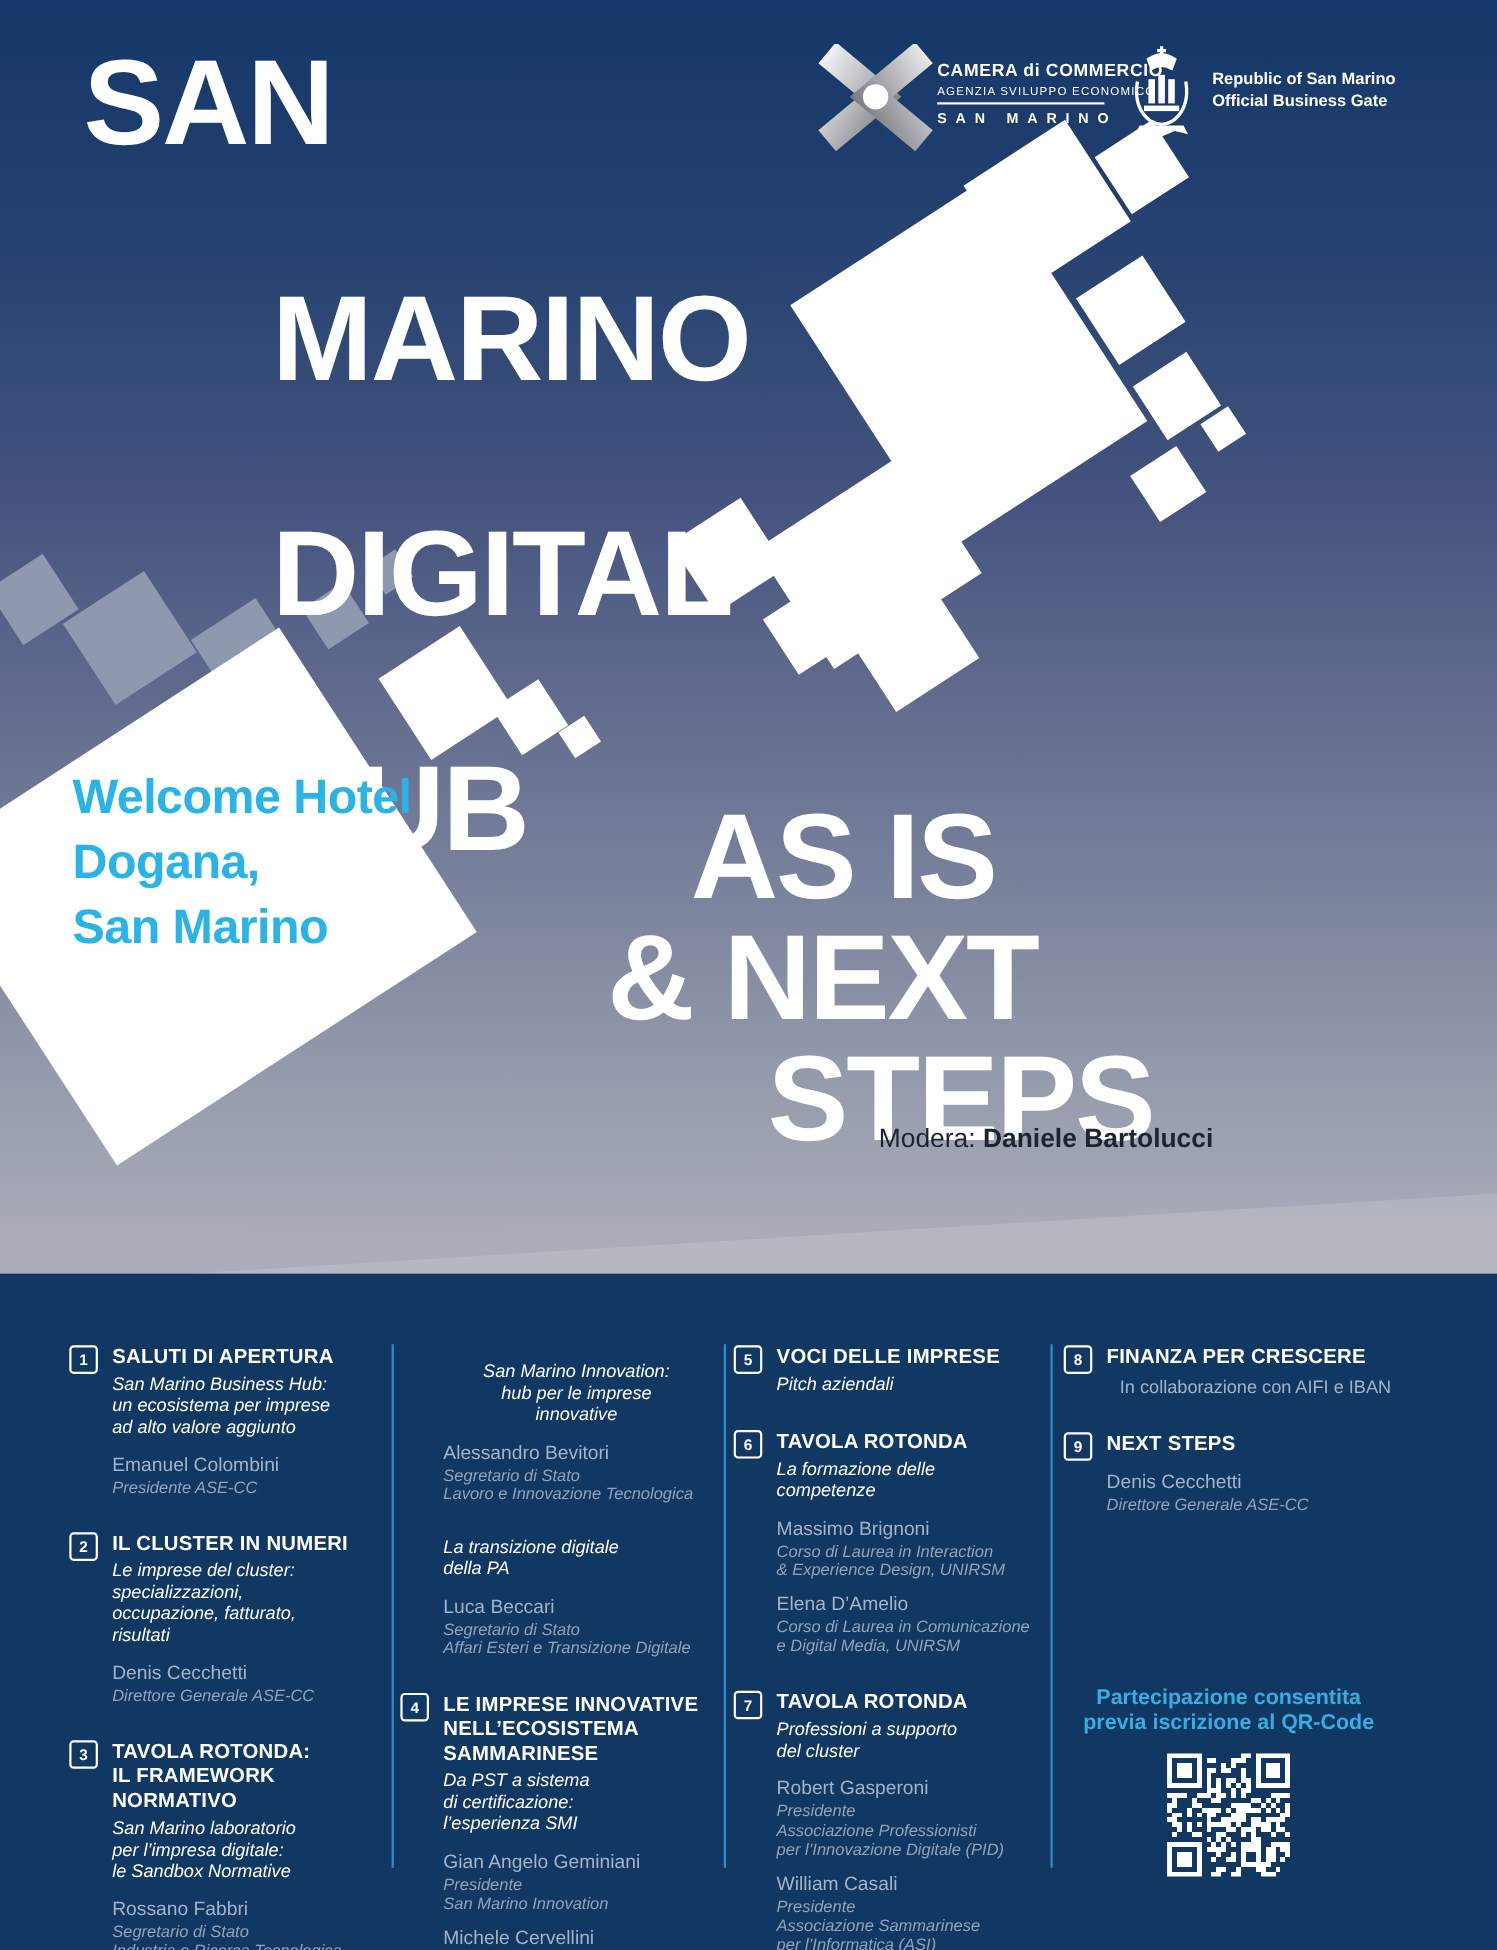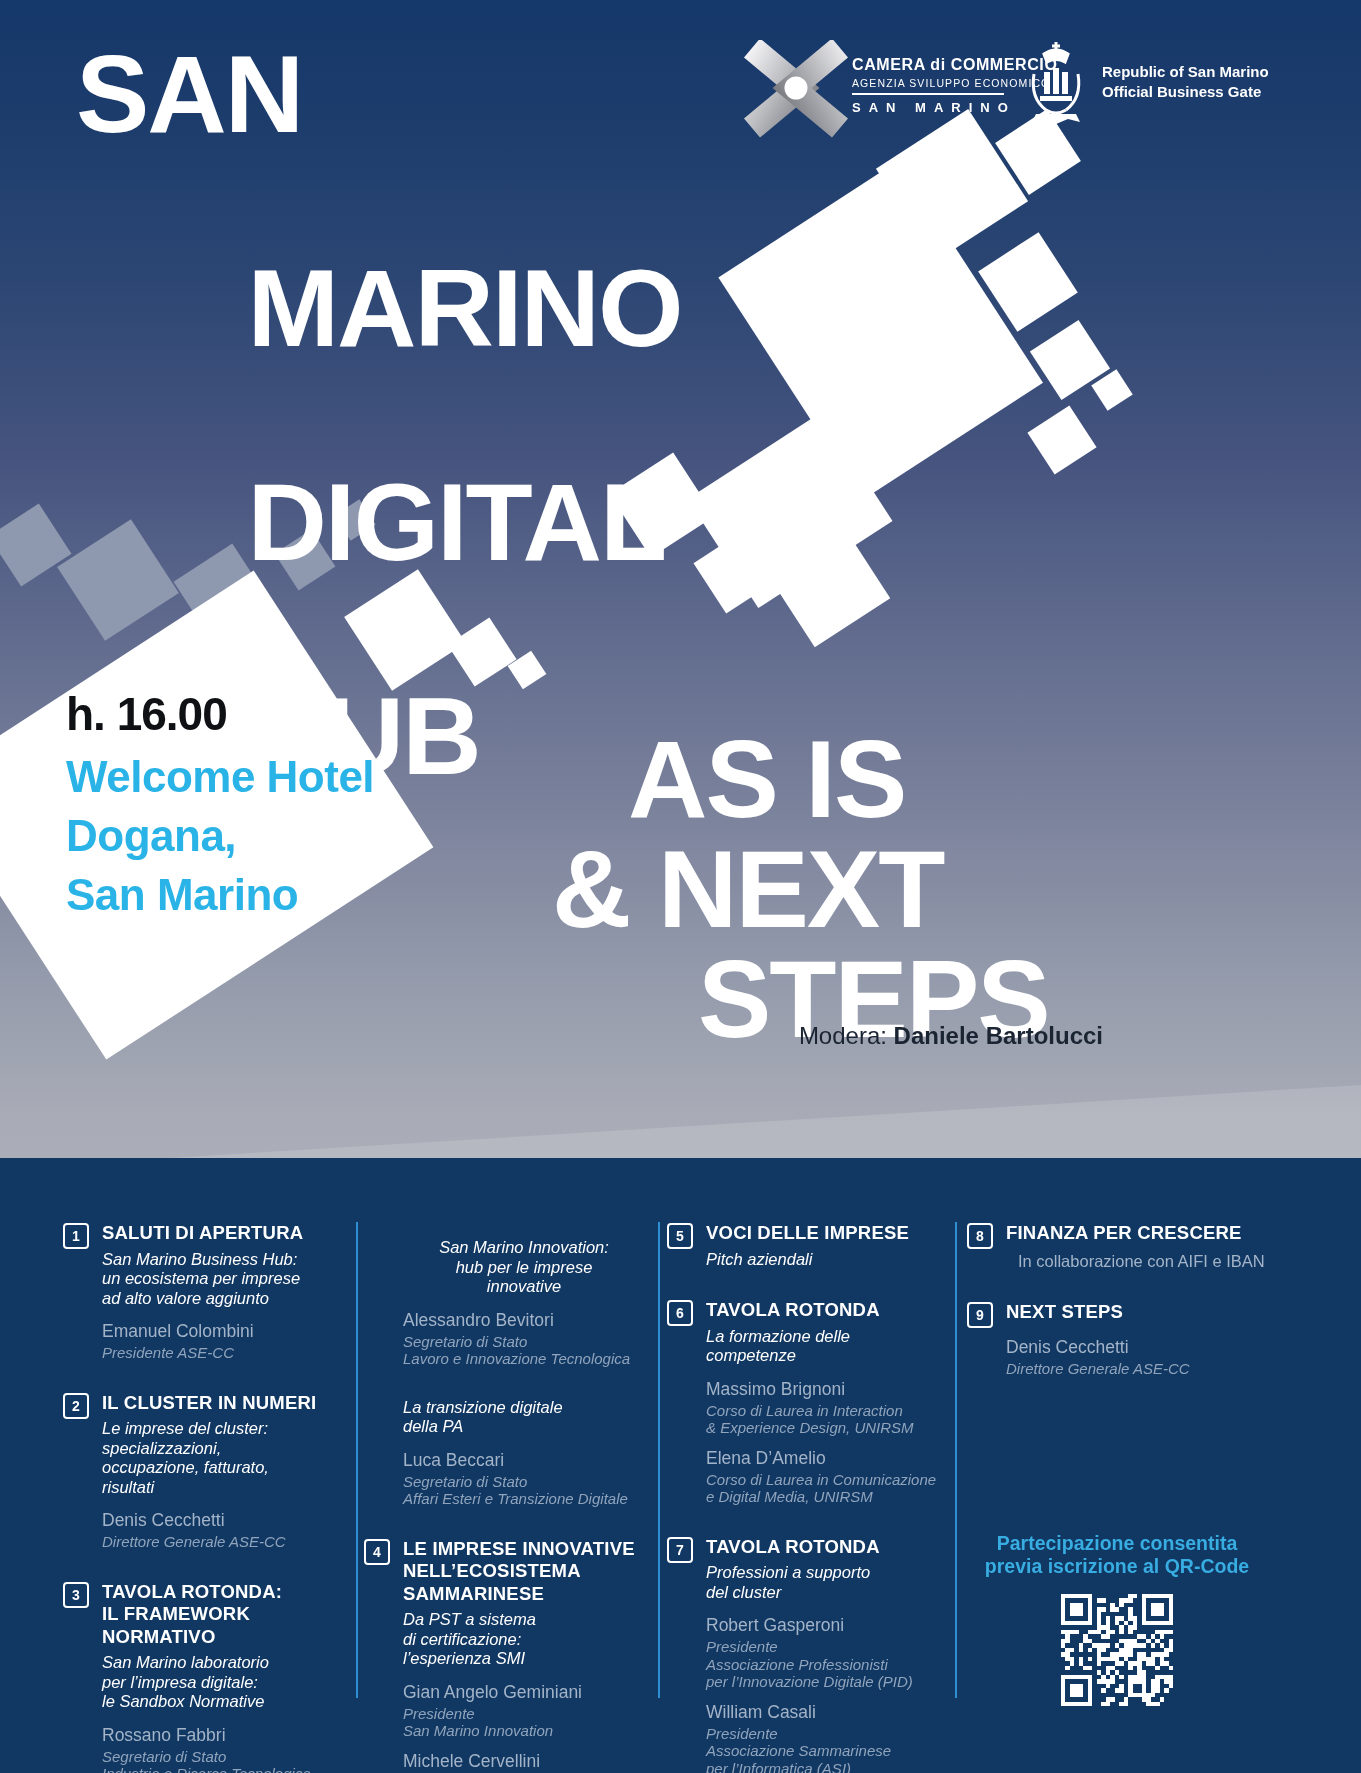--- a/index.html
+++ b/index.html
@@ -190,21 +190,20 @@
       <div>Republic of San Marino</div>
       <div>Official Business Gate</div>
     </div>
 
     <div class="main-title"><span>SAN</span><br>
       <span>MARINO</span><br>
       <span>DIGITAL</span><br>
       <span>HUB</span></div>
 
     <div class="datebox">
-      <div class="date-black">h. 16.00</div>
       <div class="venue"><span>Welcome Hotel</span><br>
         <span>Dogana,</span><br>
         <span>San Marino</span></div>
     </div>
 
     <div class="tag-line" id="tag0">AS IS</div>
     <div class="tag-line" id="tag1">&amp; NEXT</div>
     <div class="tag-line" id="tag2">STEPS</div>
 
     <div class="moderator"><span>Modera: </span><b>Daniele Bartolucci</b></div>

